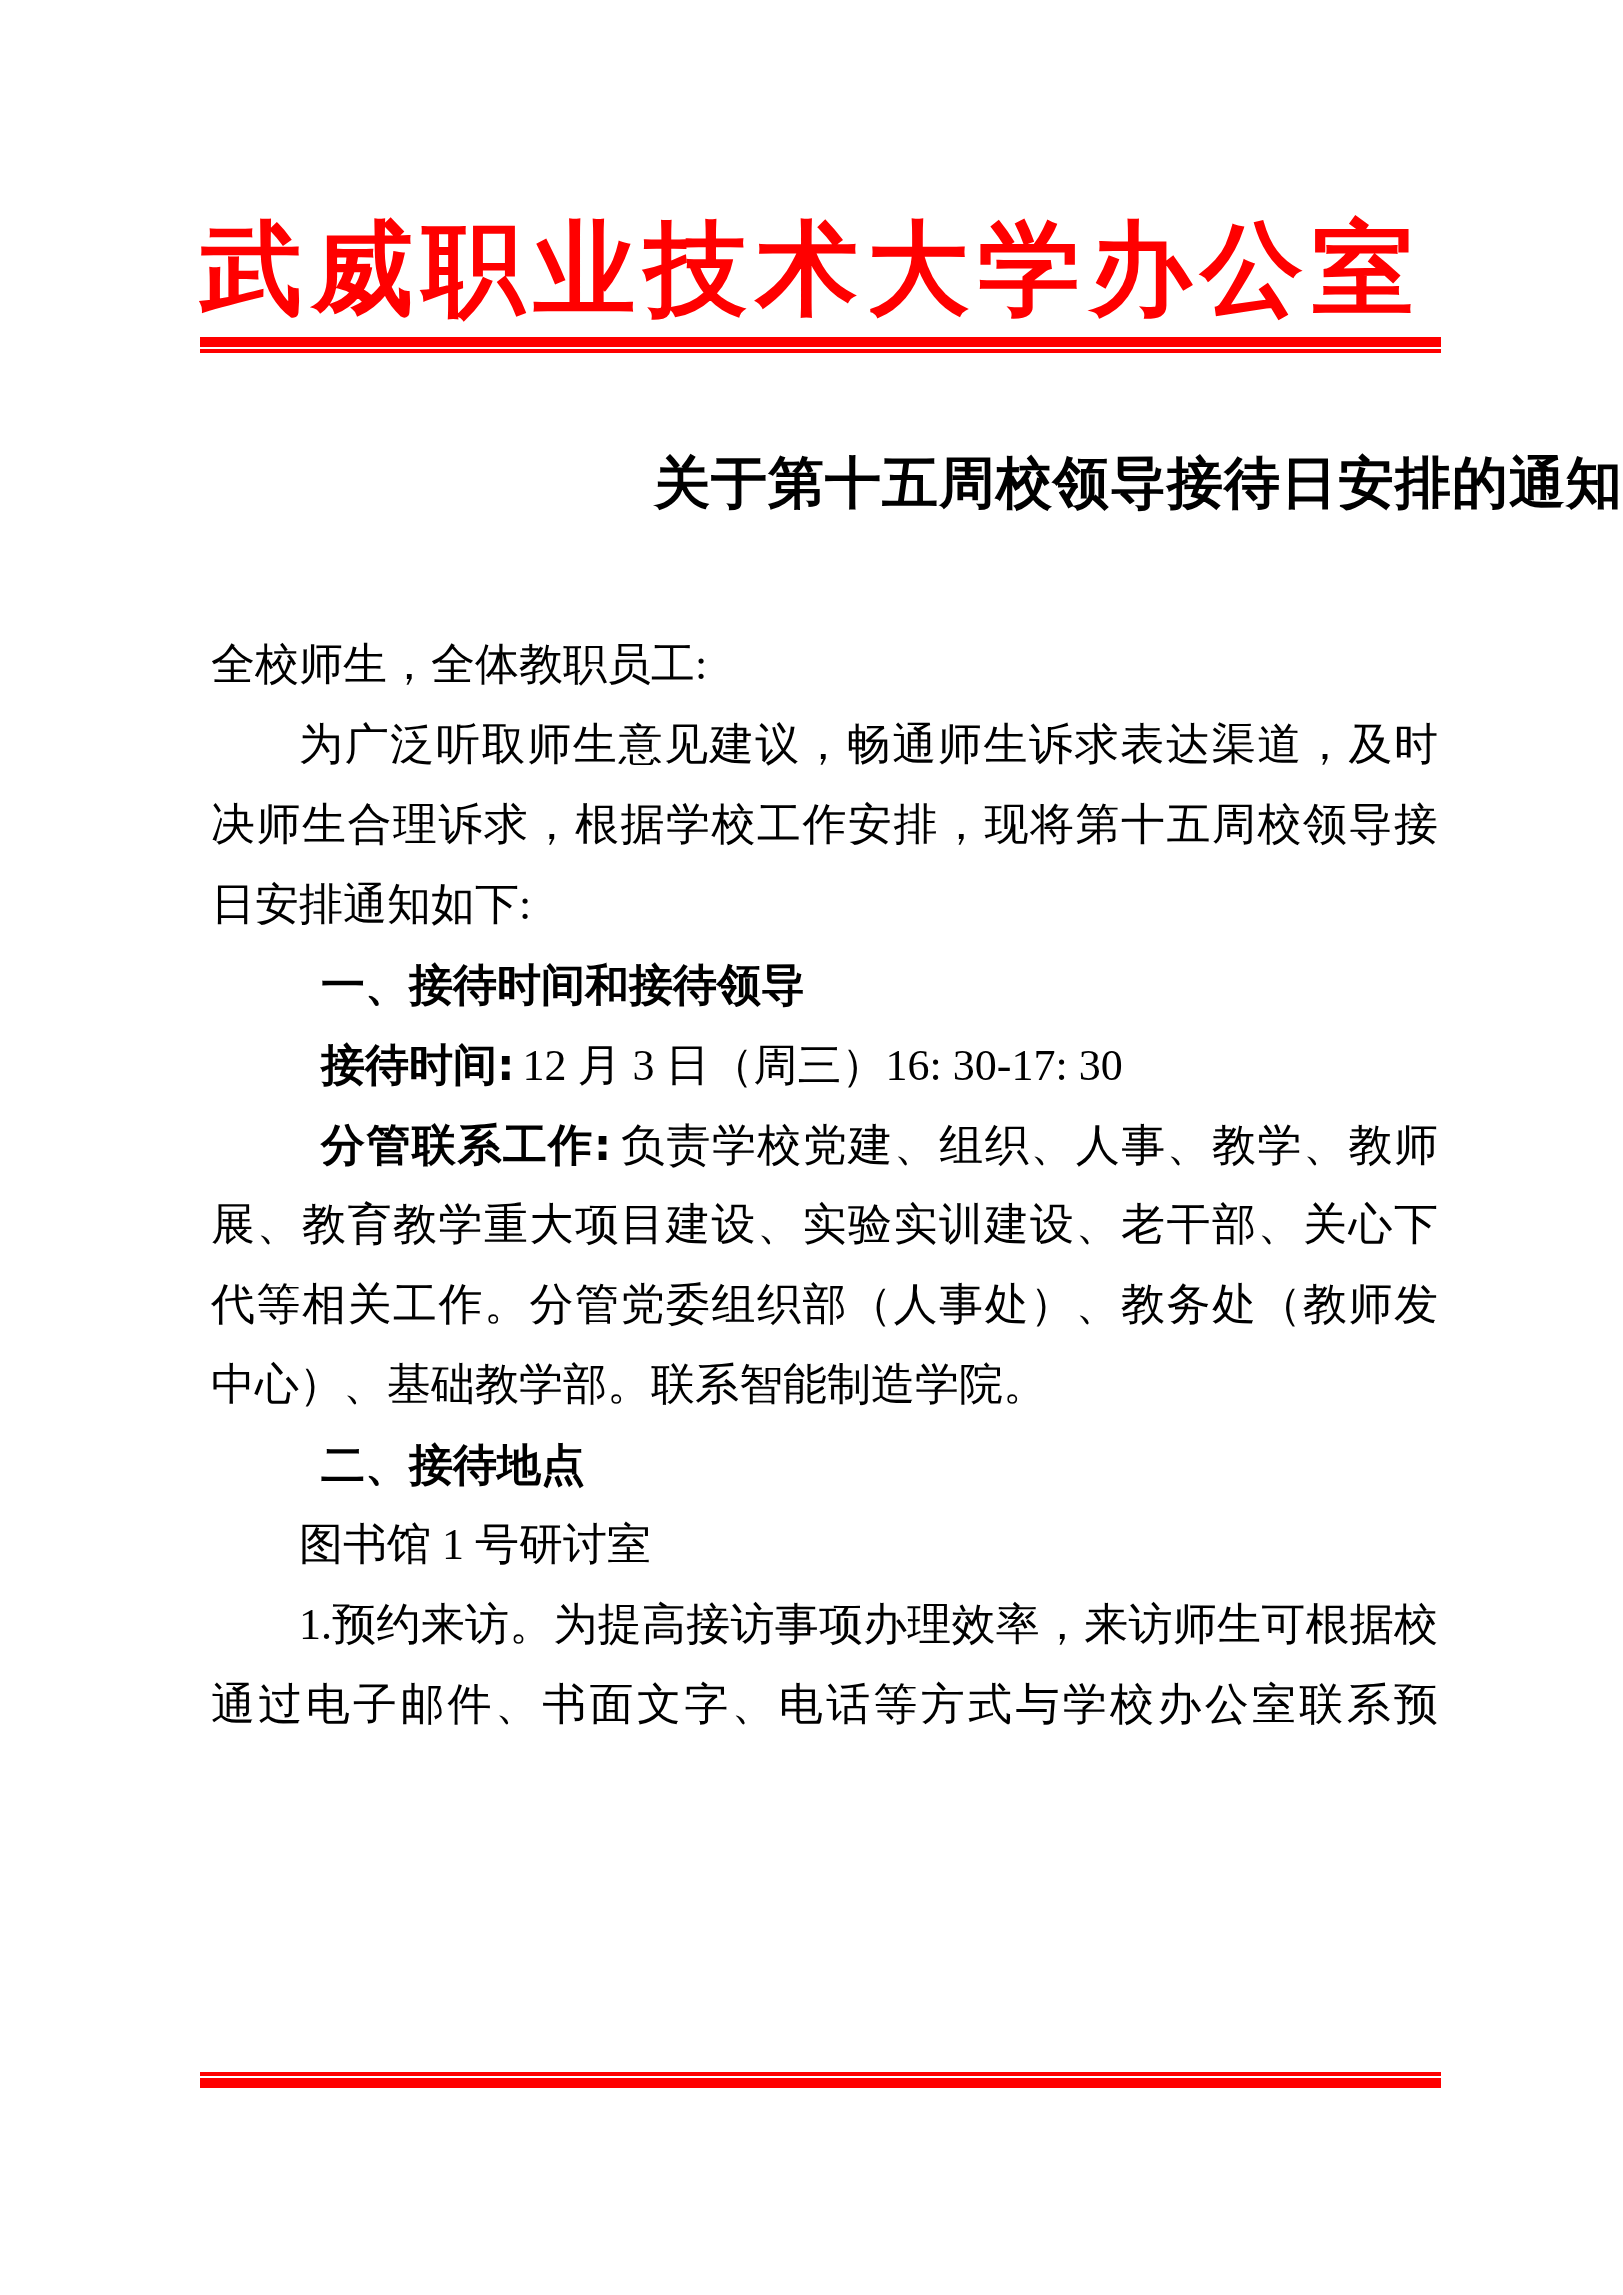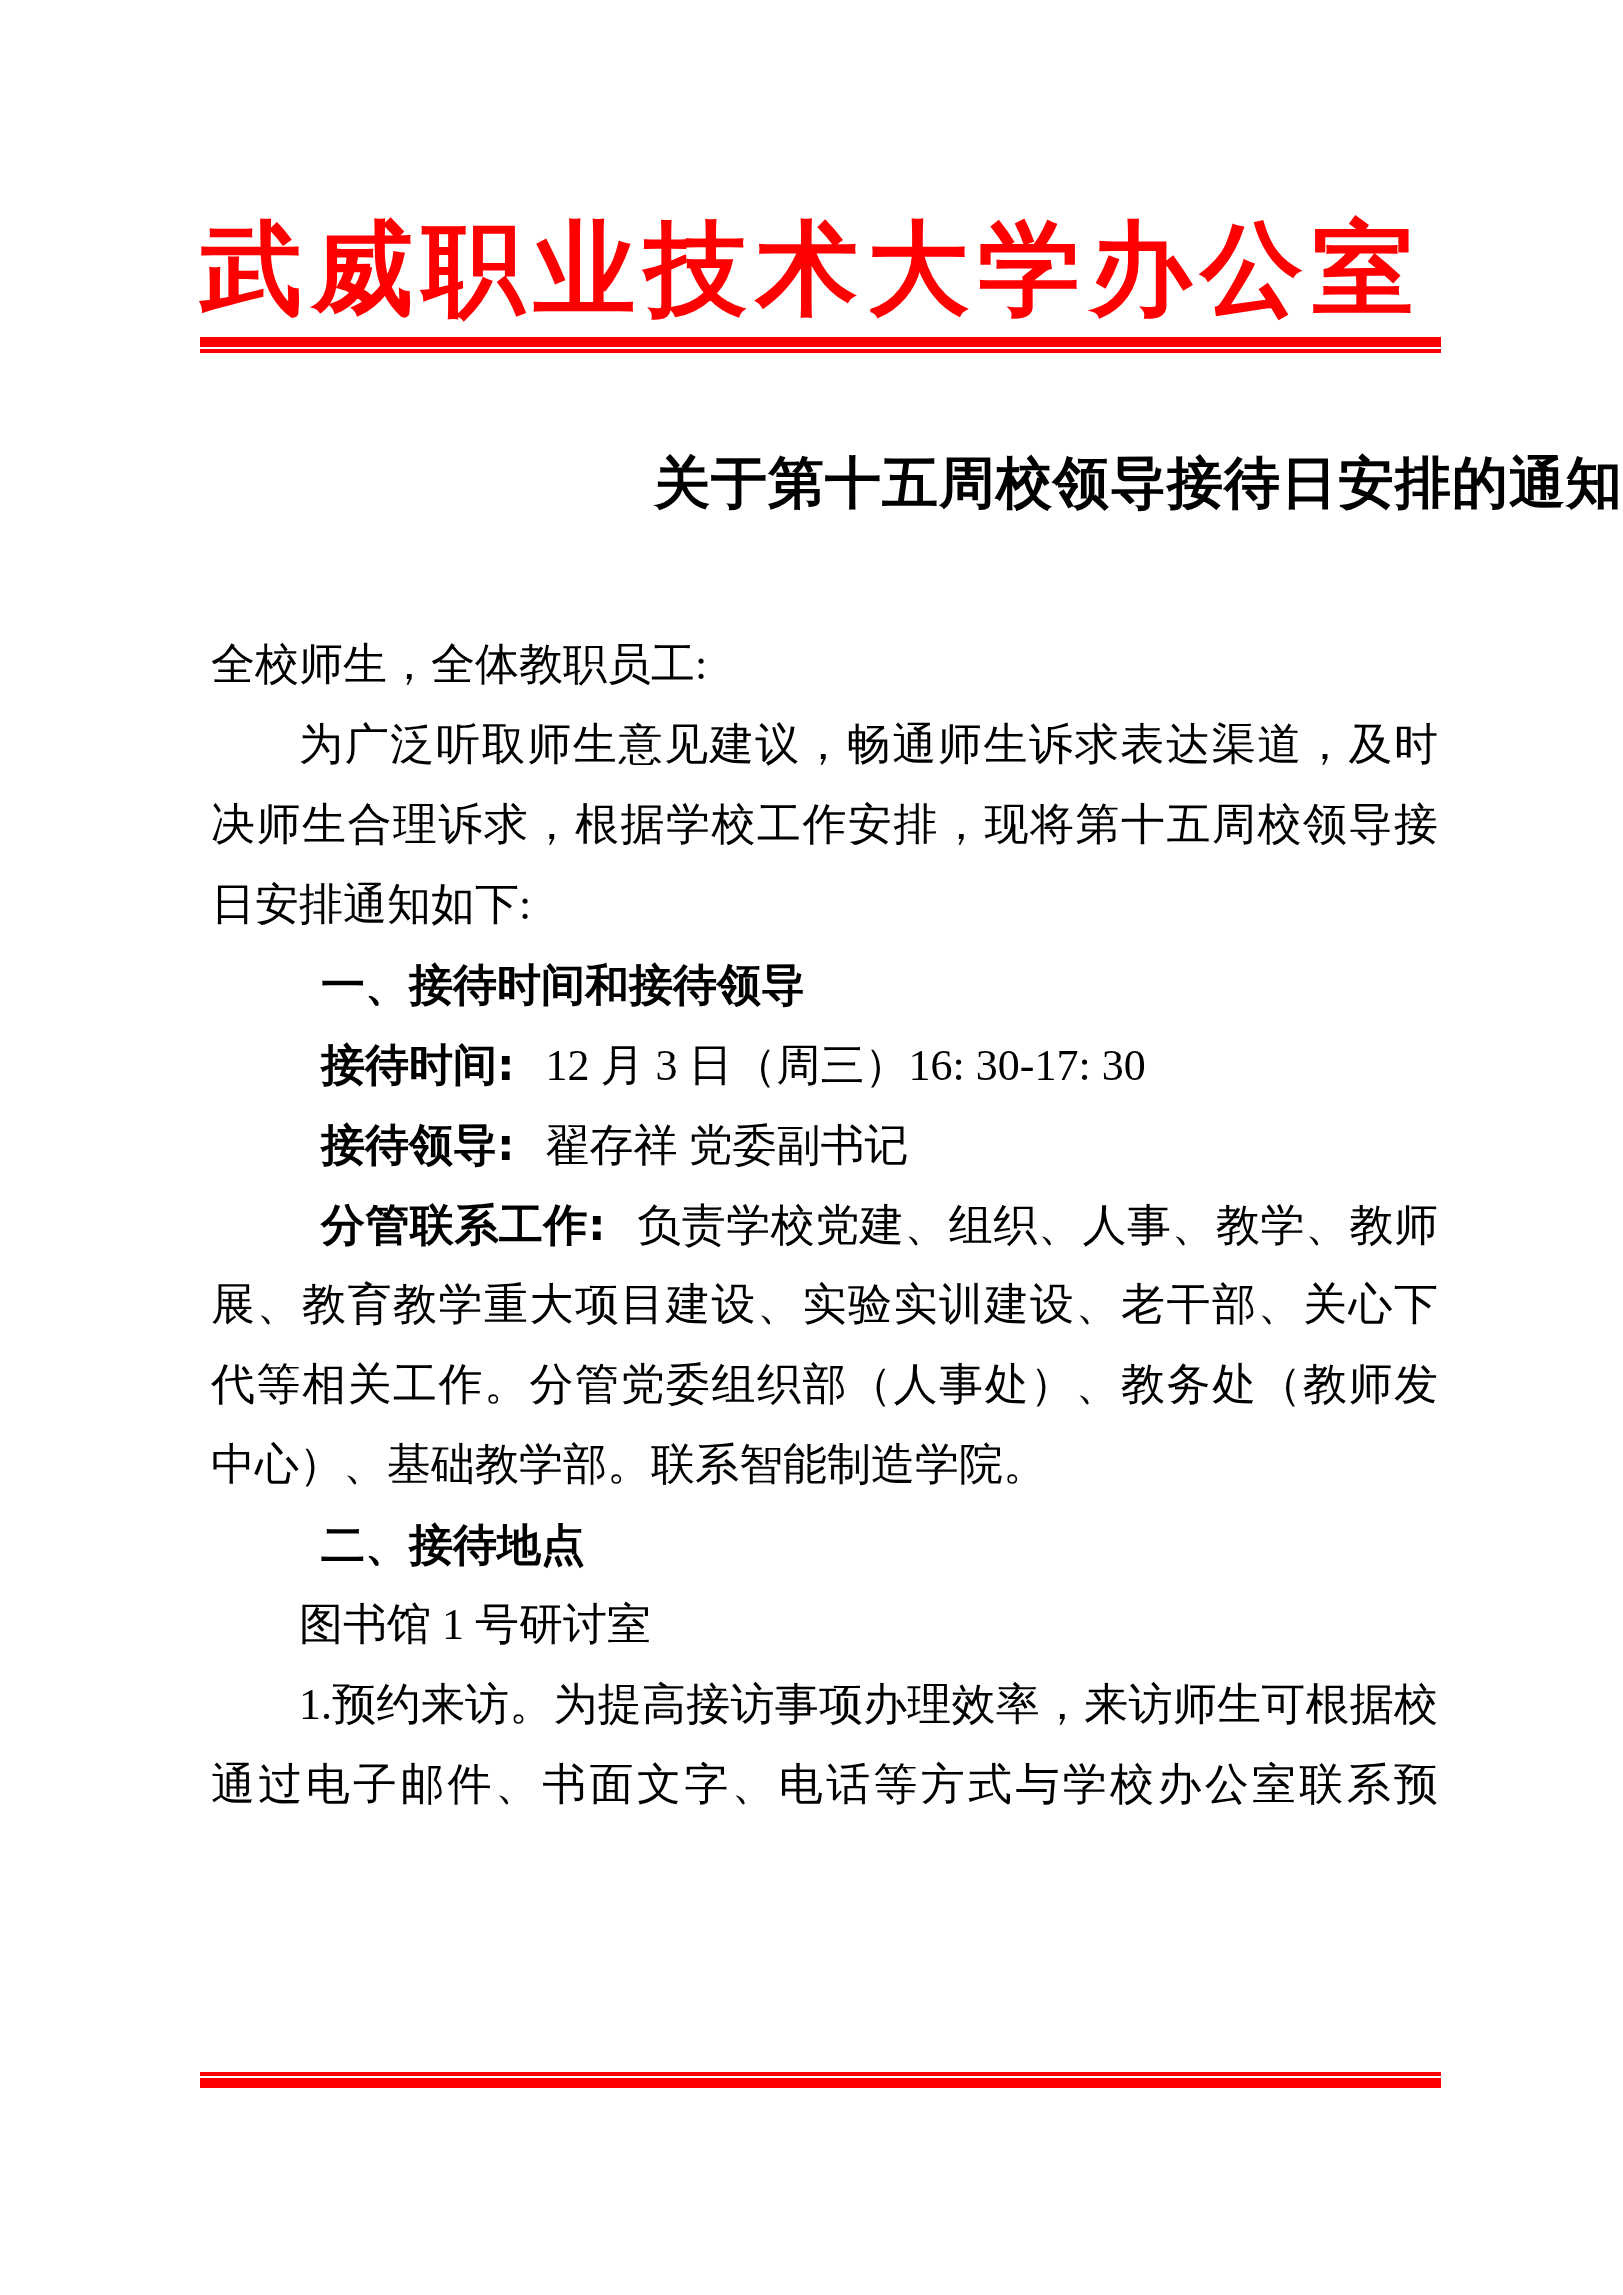--- a/index.html
+++ b/index.html
@@ -59,21 +59,21 @@
     line-height: 80px;
   }
   .line { height: 80px; overflow: hidden; }
   .in   { text-indent: 88px; }            
   .j    { text-align: justify; text-align-last: justify; } 
   .hei  {                                   
     font-family: "DejaVu Sans", "Liberation Sans", sans-serif;
     font-weight: 700;
     margin-left: 22px;
   }
-  .val { margin-left: 31px; }
+  .val { margin-left: 8px; }
 </style>
 </head>
 <body>
 
 <div class="page">
 
   <div class="org-name" style="color: rgb(255, 0, 0);">武威职业技术大学办公室</div>
 
   <div class="rule hdr-rule-thick" style="background: rgb(255, 0, 0);"></div>
   <div class="rule hdr-rule-thin" style="background: rgb(255, 0, 0);"></div>
@@ -89,23 +89,20 @@
     <div class="line">日安排通知如下:</div>
 
     <div class="line in">
       <span class="hei">一、接待时间和接待领导</span>
     </div>
 
     <div class="line in">
       <span class="hei">接待时间:</span><span class="val">12 月 3 日（周三）16: 30-17: 30</span>
     </div>
 
-    <div class="line in">
-      <span class="hei">接待领导:</span><span class="val">翟存祥 党委副书记</span>
-    </div>
 
     <div class="line in j">
       <span class="hei">分管联系工作:</span><span class="val">负责学校党建、组织、人事、教学、教师发</span>
     </div>
     <div class="line j">展、教育教学重大项目建设、实验实训建设、老干部、关心下一</div>
     <div class="line j">代等相关工作。分管党委组织部（人事处）、教务处（教师发展</div>
     <div class="line">中心）、基础教学部。联系智能制造学院。</div>
 
     <div class="line in">
       <span class="hei">二、接待地点</span>

